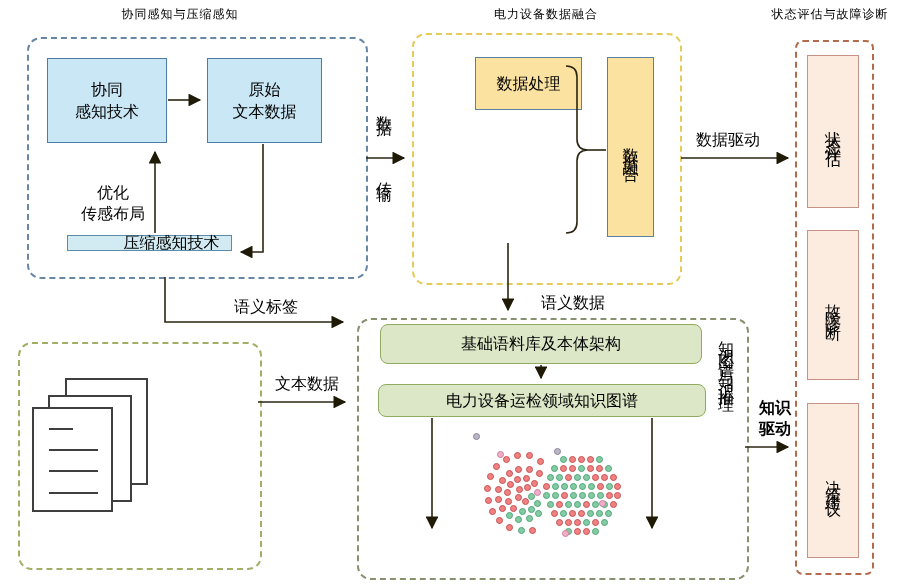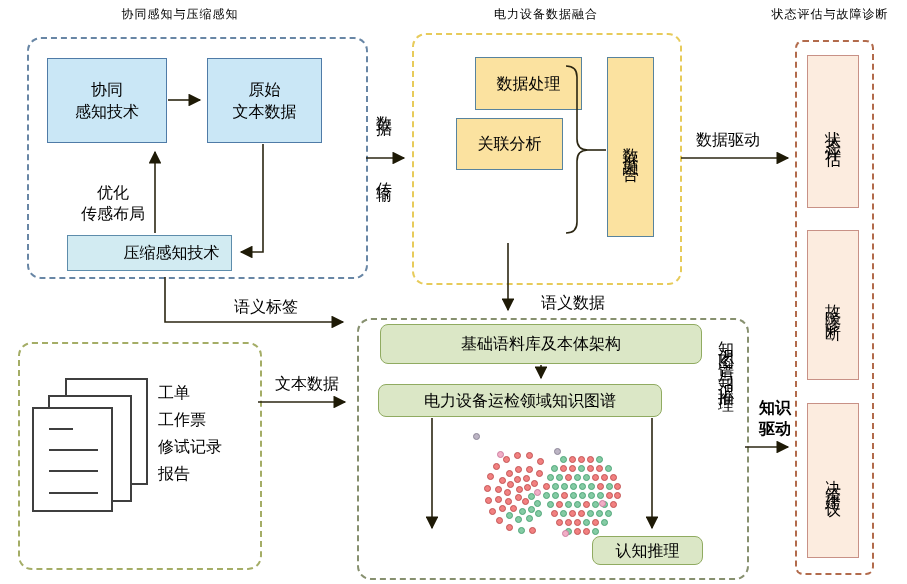--- a/index.html
+++ b/index.html
@@ -47,29 +47,28 @@
   <div class="container" style="left:357px;top:318px;width:388px;height:258px;border-color:#87906f;"></div>
 
   <div class="box blue-box" style="left:47px;top:58px;width:120px;height:85px;">
     <div><span>协同</span><br>
          <span>感知技术</span></div>
   </div>
   <div class="box blue-box" style="left:207px;top:58px;width:115px;height:85px;">
     <div><span>原始</span><br>
          <span>文本数据</span></div>
   </div>
-  <div class="box blue-box-lt" style="left:67px;top:235px;width:165px;height:36px;padding-left:44px;">压缩感知技术</div>
+  <div class="box blue-box-lt" style="left:67px;top:235px;width:165px;height:16px;padding-left:44px;">压缩感知技术</div>
 
   <div class="edge-label" style="left:63px;top:182px;width:100px;text-align:center;">
     <span>优化</span><br>
     <span>传感布局</span>
   </div>
 
   <div class="box yellow-box" style="left:456px;top:57px;width:107px;height:53px;margin-left:19px;">数据处理</div>
-  <div class="box yellow-box" style="left:456px;top:118px;width:107px;height:52px;">关联分析</div>
   <div class="box yellow-box" style="left:607px;top:57px;width:47px;height:180px;">
     <span class="vtext" style="letter-spacing:6px;">数据融合</span>
   </div>
 
   <div class="box pink-box" style="left:807px;top:55px;width:52px;height:153px;">
     <span class="vtext" style="letter-spacing:7px;">状态评估</span>
   </div>
   <div class="box pink-box" style="left:807px;top:230px;width:52px;height:150px;">
     <span class="vtext" style="letter-spacing:7px;">故障诊断</span>
   </div>
@@ -78,30 +77,23 @@
   </div>
 
   <div class="doc-page" style="left:65px;top:378px;width:83px;height:107px;"></div>
   <div class="doc-page" style="left:48px;top:395px;width:84px;height:107px;"></div>
   <div class="doc-page" style="left:32px;top:407px;width:81px;height:105px;">
     <div class="doc-line" style="left:15px;top:19px;width:24px;"></div>
     <div class="doc-line" style="left:15px;top:40px;width:49px;"></div>
     <div class="doc-line" style="left:15px;top:61px;width:49px;"></div>
     <div class="doc-line" style="left:15px;top:83px;width:49px;"></div>
   </div>
-  <div class="doc-list" style="left:158px;top:379px;">
-    <div>工单</div>
-    <div>工作票</div>
-    <div>修试记录</div>
-    <div>报告</div>
-  </div>
 
   <div class="box green-box" style="left:380px;top:324px;width:322px;height:40px;">基础语料库及本体架构</div>
-  <div class="box green-box" style="left:378px;top:384px;width:284px;height:33px;">电力设备运检领域知识图谱</div>
-  <div class="box green-box" style="left:592px;top:536px;width:111px;height:29px;">认知推理</div>
+  <div class="box green-box" style="left:378px;top:384px;width:328px;height:33px;">电力设备运检领域知识图谱</div>
   <div class="edge-label vtext" style="left:716px;top:328px;height:218px;letter-spacing:7px;">知识图谱与知识推理</div>
 
   <div class="abs" style="left:0;top:0;width:907px;height:584px;pointer-events:none;">
       <span class="dot c0" style="left: 537px; top: 458px;"></span>
       <span class="dot c0" style="left: 526px; top: 452px;"></span>
       <span class="dot c0" style="left: 514px; top: 452px;"></span>
       <span class="dot c0" style="left: 503px; top: 456px;"></span>
       <span class="dot c0" style="left: 493px; top: 463px;"></span>
       <span class="dot c0" style="left: 487px; top: 473px;"></span>
       <span class="dot c0" style="left: 484px; top: 485px;"></span>

